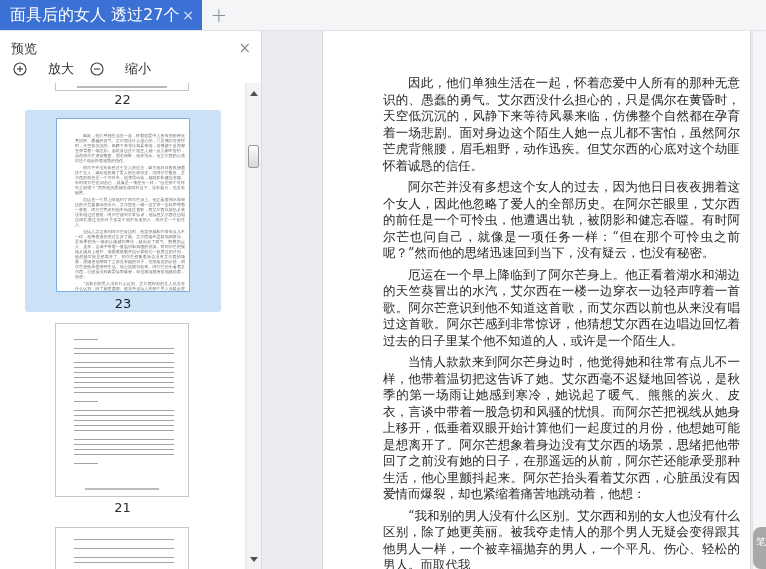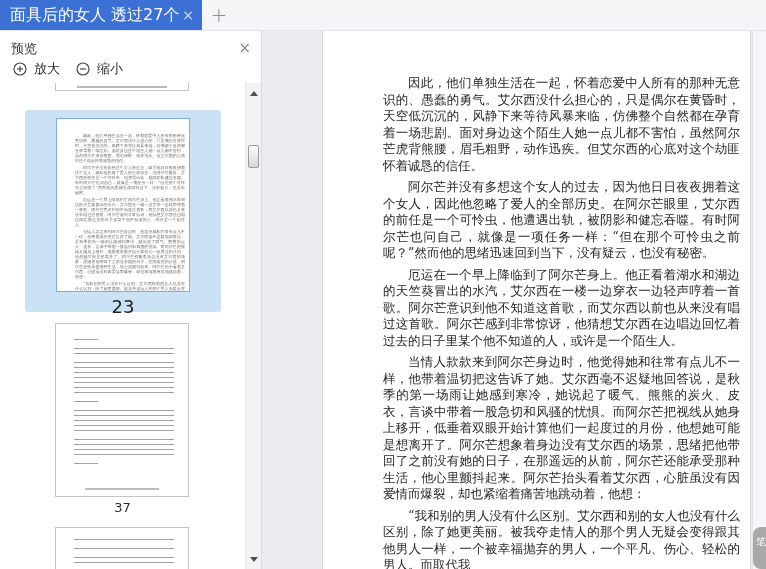--- a/index.html
+++ b/index.html
@@ -25,41 +25,41 @@
   
   .content{display:flex;height:538px;}
 
   
   .sidebar{position:relative;width:262px;background:#fff;border-right:1px solid #d9dcdf;flex:none;}
   .side-header{height:23px;display:flex;align-items:center;justify-content:space-between;
     padding:12px 10px 0 11px;}
   .side-header .ttl{font-size:13px;color:#3c3c3c;}
   .side-close{font-size:15px;color:#8a8f94;cursor:pointer;line-height:1;}
   .side-toolbar{height:29px;display:flex;align-items:center;gap:16px;padding-left:13px;}
-  .tool{display:flex;align-items:center;gap:7px;background:none;border:none;
+  .tool{display:flex;align-items:center;gap:21px;background:none;border:none;
     font-size:13px;color:#2b2b2b;cursor:pointer;font-family:inherit;}
   .tool svg{display:block;}
 
   
   .thumbs{position:absolute;top:52px;left:0;right:16px;bottom:0;overflow:hidden;}
   .thumb-page{position:absolute;left:55px;width:134px;background:#fff;
     border:1px solid #c6c6c6;}
   .sliver22{top:0;height:8px;border-top:none;}
   .mini-footer{height:2px;background:#b9b9b9;width:90px;margin:3px auto 0;}
   .thumb-label{position:absolute;left:0;width:100%;text-align:center;
     font-size:13px;color:#2e2e2e;}
   .lbl22{top:9px;}
   .sel-block{position:absolute;top:27px;left:25px;width:196px;height:202px;
     background:var(--sel-blue);border-radius:3px;cursor:pointer;}
   .sel-block .page23{position:relative;margin:8px auto 0;width:134px;height:174px;
     background:#fff;border:1px solid #7fade0;overflow:hidden;}
   .mini-text{padding:14px 4px 0 18px;width:100%;}
   .mini-text p{font-family:"DejaVu Serif","Liberation Serif",serif;font-size:4px;
     line-height:5px;color:#6b6b6b;text-align:justify;text-indent:2em;margin-bottom:2px;}
-  .lbl23{position:static;margin-top:4px;width:100%;text-align:center;font-size:18px;color:#222;}
+  .lbl23{position:static;margin-top:4px;width:100%;text-align:center;font-size:13px;color:#222;}
   .page24{top:240px;height:174px;cursor:pointer;}
   .page25{top:444px;height:130px;cursor:pointer;}
   .lbl24{top:417px;}
   .ml{background:repeating-linear-gradient(to bottom,#a4a4a4 0 1px,transparent 1px 5px);
     margin:0 14px 5px 18px;}
   .ml.short{width:24px;margin-bottom:6px;}
   .p24-footer{position:absolute;bottom:6px;left:50%;transform:translateX(-50%);
     width:74px;height:2px;background:#bcbcbc;}
 
   
@@ -130,20 +130,21 @@
           </svg>
           <span>缩小</span>
         </button>
       </div>
 
       <div class="thumbs">
 
         <div class="thumb-page sliver22">
           <div class="mini-footer"></div>
         </div>
+        <div class="thumb-label lbl22">22</div>
 
         <div class="sel-block">
           <div class="page23">
             <div class="mini-text">
               <p>因此，他们单独生活在一起，怀着恋爱中人所有的那种无意识的、愚蠢的勇气。艾尔西没什么担心的，只是偶尔在黄昏时，天空低沉沉的，风静下来等待风暴来临，仿佛整个自然都在孕育着一场悲剧。面对身边这个陌生人她一点儿都不害怕，虽然阿尔芒虎背熊腰，眉毛粗野，动作迅疾。但艾尔西的心底对这个劫匪怀着诚恳的信任。</p>
               <p>阿尔芒并没有多想这个女人的过去，因为他日日夜夜拥着这个女人，因此他忽略了爱人的全部历史。在阿尔芒眼里，艾尔西的前任是一个可怜虫，他遭遇出轨，被阴影和健忘吞噬。有时阿尔芒也问自己，就像是一项任务一样：“但在那个可怜虫之前呢？”然而他的思绪迅速回到当下，没有疑云，也没有秘密。</p>
               <p>厄运在一个早上降临到了阿尔芒身上。他正看着湖水和湖边的天竺葵冒出的水汽，艾尔西在一楼一边穿衣一边轻声哼着一首歌。阿尔芒意识到他不知道这首歌，而艾尔西以前也从来没有唱过这首歌。阿尔芒感到非常惊讶，他猜想艾尔西在边唱边回忆着过去的日子里某个他不知道的人，或许是一个陌生人。</p>
               <p>当情人款款来到阿尔芒身边时，他觉得她和往常有点儿不一样，他带着温切把这告诉了她。艾尔西毫不迟疑地回答说，是秋季的第一场雨让她感到寒冷，她说起了暖气、熊熊的炭火、皮衣，言谈中带着一股急切和风骚的忧惧。而阿尔芒把视线从她身上移开，低垂着双眼开始计算他们一起度过的月份，他想她可能是想离开了。阿尔芒想象着身边没有艾尔西的场景，思绪把他带回了之前没有她的日子，在那遥远的从前，阿尔芒还能承受那种生活，他心里颤抖起来。阿尔芒抬头看着艾尔西，心脏虽没有因爱情而爆裂，却也紧缩着痛苦地跳动着，他想：</p>
               <p>“我和别的男人没有什么区别。艾尔西和别的女人也没有什么区别，除了她更美丽。被我夺走情人的那个男人无疑会变得跟其他男人一样，一个被幸福抛弃的男人，一个平凡、伤心、轻松的男人。而取代我</p>
             </div>
@@ -155,21 +156,21 @@
           <div style="height:15px"></div>
           <div class="ml short" style="height:3px"></div>
           <div class="ml" style="height:9px"></div>
           <div class="ml" style="height:34px"></div>
           <div class="ml short" style="height:3px"></div>
           <div class="ml" style="height:24px"></div>
           <div class="ml" style="height:19px"></div>
           <div class="ml short" style="height:3px"></div>
           <div class="p24-footer"></div>
         </div>
-        <div class="thumb-label lbl24">37</div>
+        <div class="thumb-label lbl24">21</div>
 
         <div class="thumb-page page25">
           <div style="height:11px"></div>
           <div class="ml" style="height:4px"></div>
           <div class="ml" style="height:4px"></div>
           <div class="ml" style="height:9px"></div>
         </div>
       </div>
 
       <div class="side-scrollbar">

